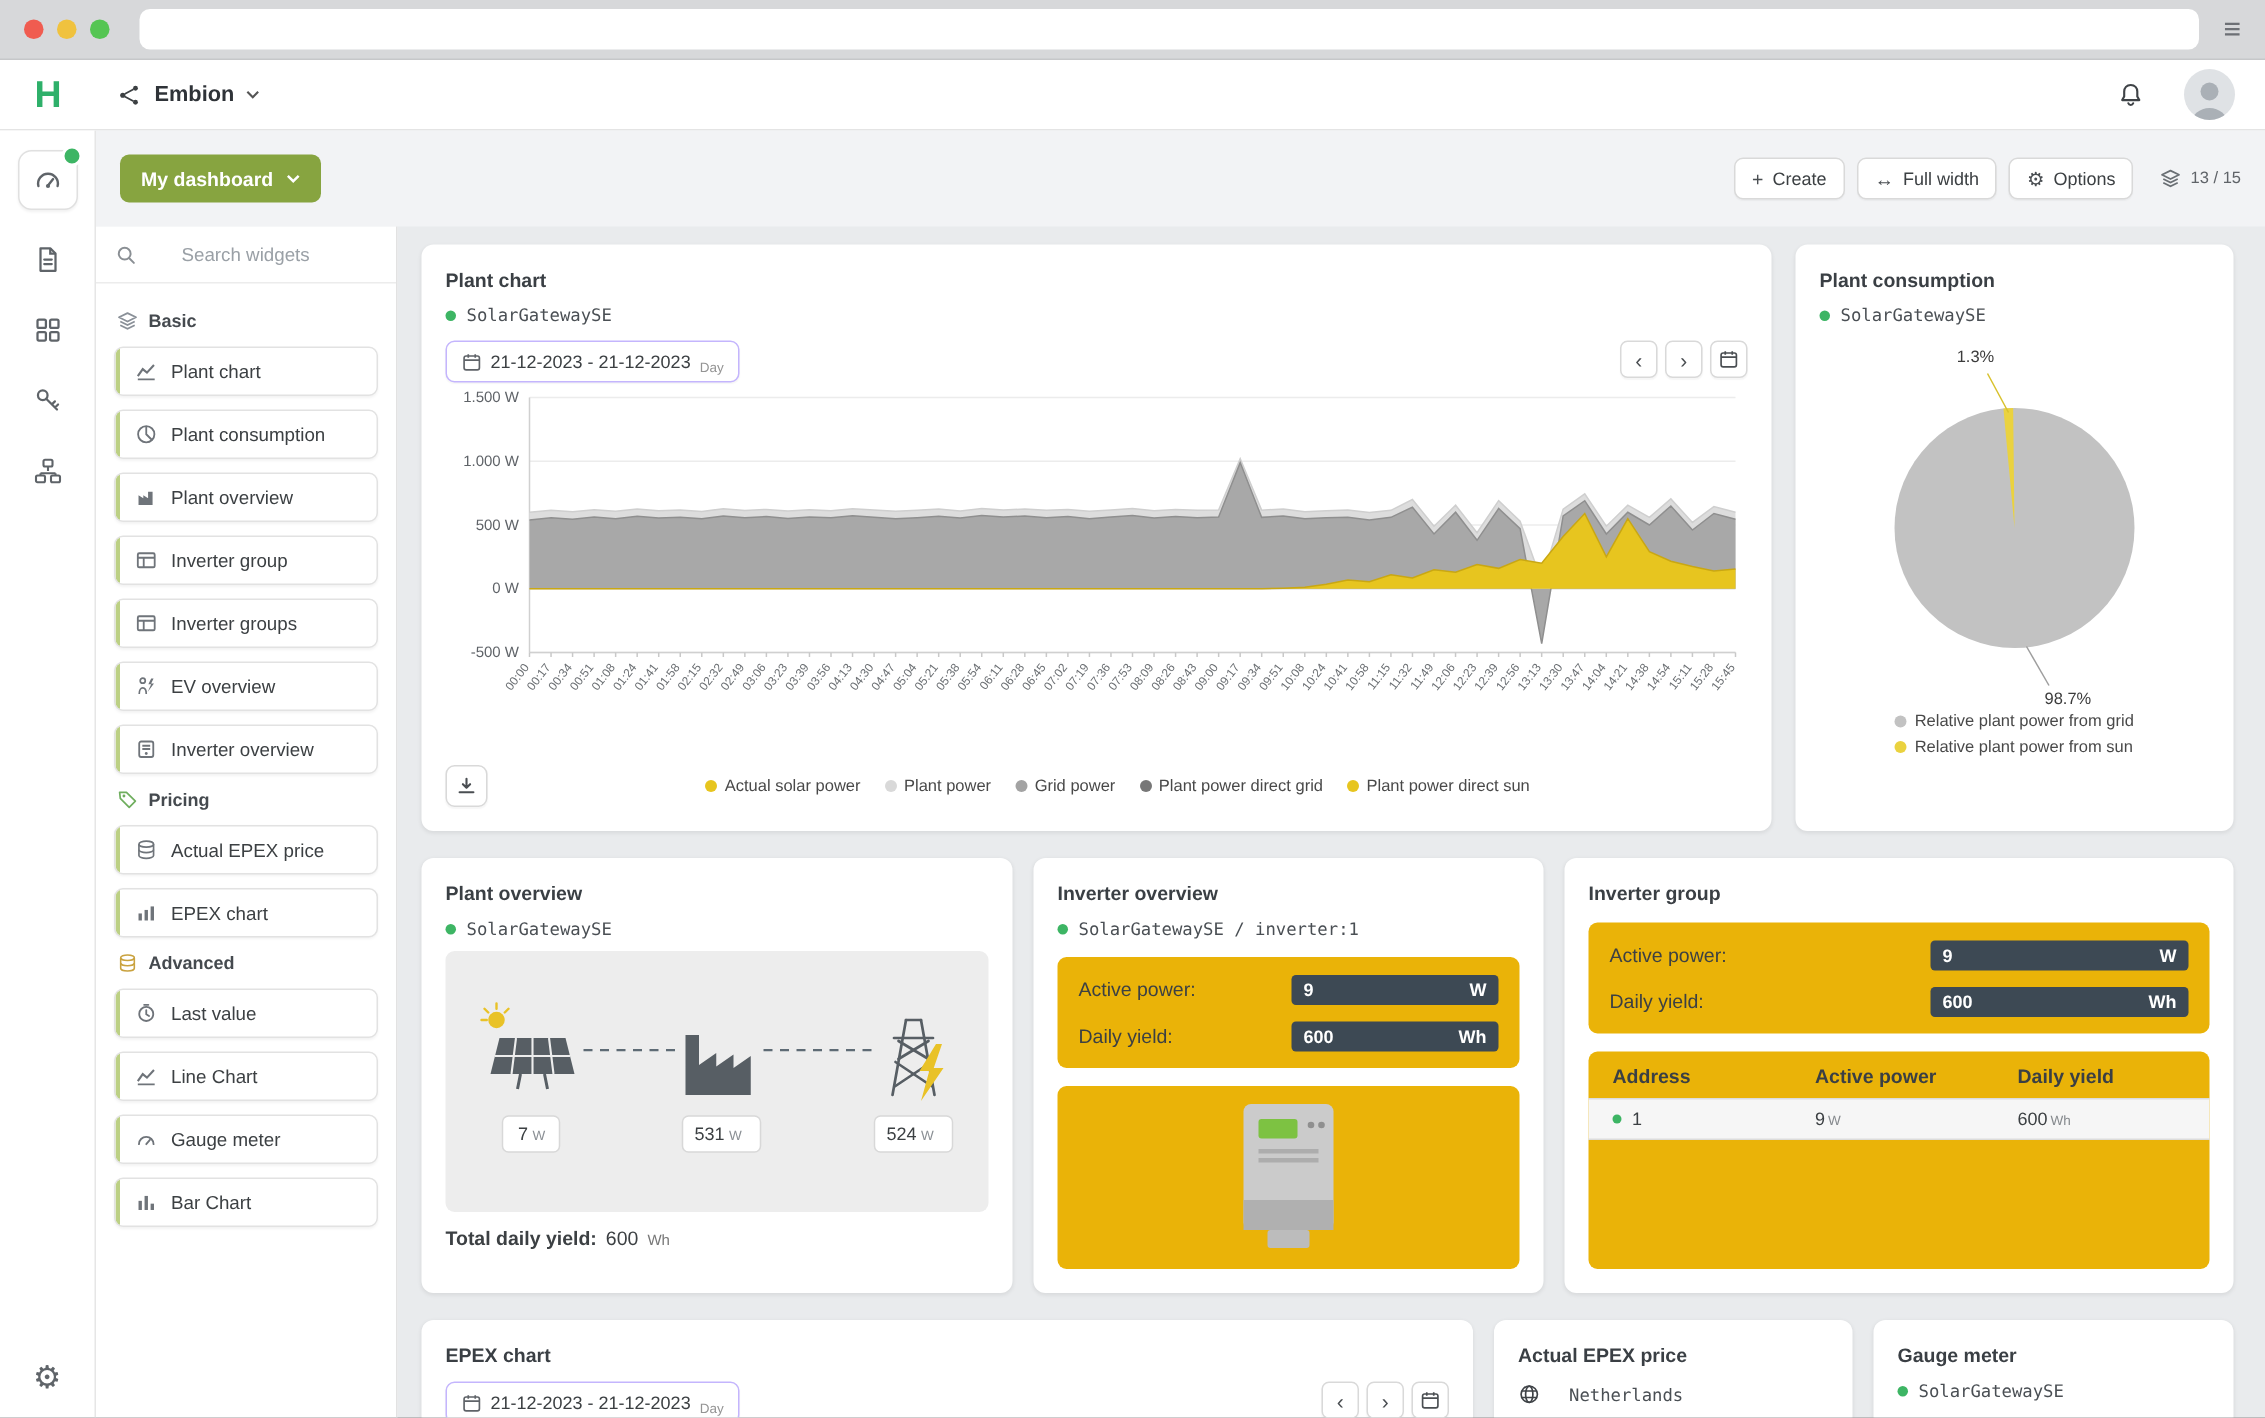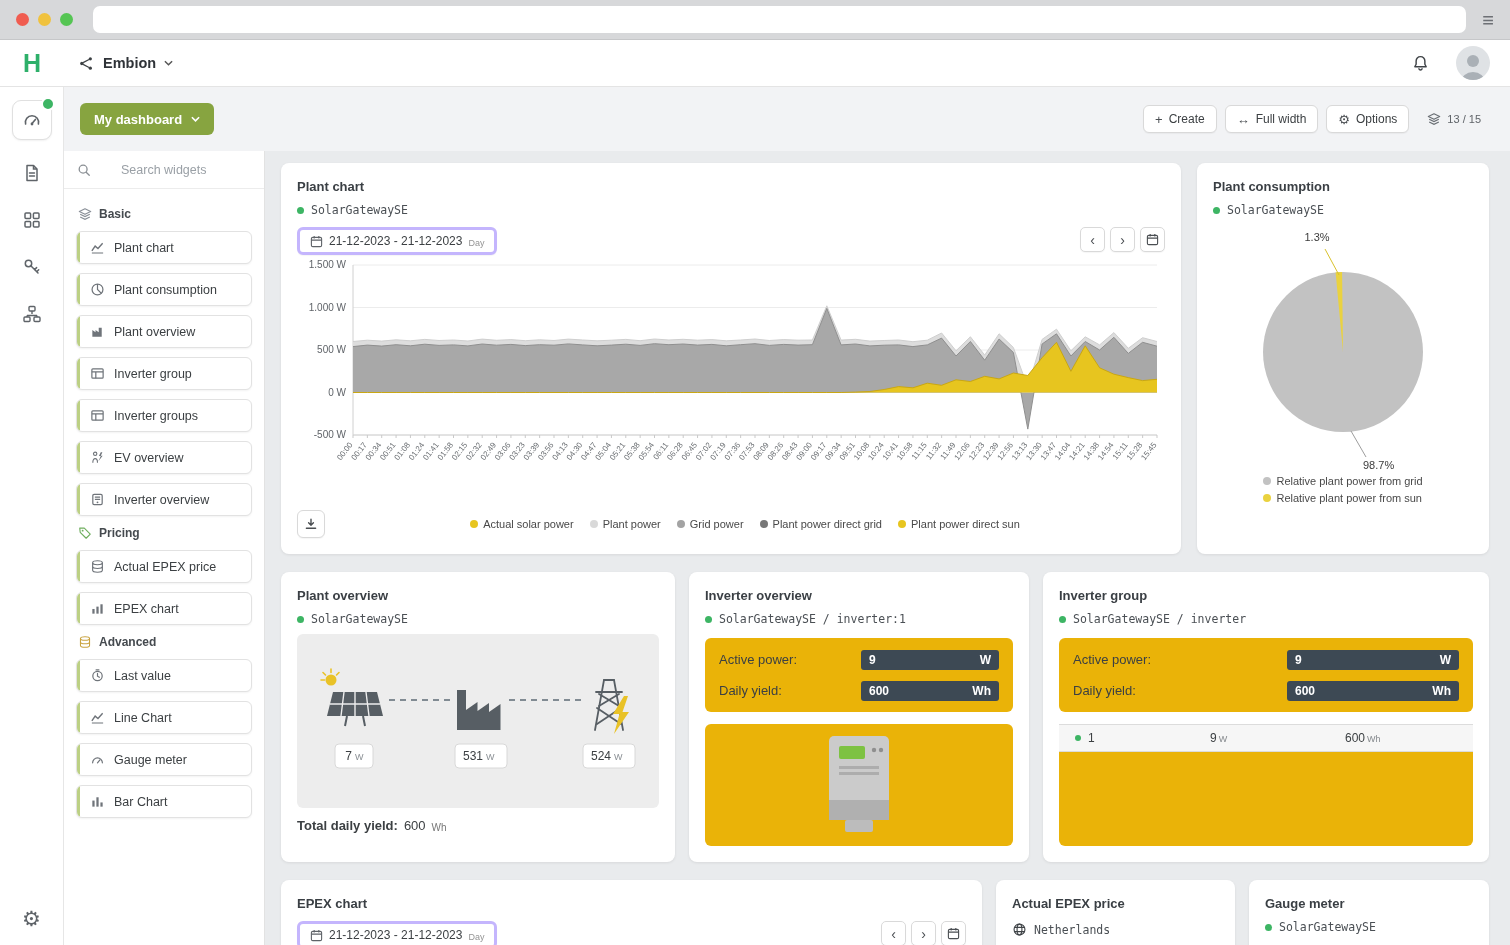--- a/index.html
+++ b/index.html
@@ -29,21 +29,21 @@
   .workspace{display:flex;height:859px;}
   .rail{width:64px;background:#fff;border-right:1px solid #e6e6e6;display:flex;flex-direction:column;align-items:center;padding:13px 0 16px;box-sizing:border-box;flex:none;}
   .rail-active{position:relative;width:38px;height:38px;border:1px solid #e0e0e0;border-radius:9px;display:flex;align-items:center;justify-content:center;box-shadow:0 1px 2px rgba(0,0,0,.06);margin-bottom:16px;background:#fff;cursor:pointer;}
   .rail-dot{position:absolute;top:-4px;right:-4px;width:10px;height:10px;border-radius:50%;background:#3db564;border:2px solid #fff;}
   .rail-btn{width:38px;height:34px;display:flex;align-items:center;justify-content:center;color:#5f6469;margin-bottom:13px;background:none;border:none;cursor:pointer;padding:0;}
   .rail svg.rsvg{width:20px;height:20px;}
   .rail-spacer{flex:1;}
   .rail-gear{font-size:21px;color:#5f6469;background:none;border:none;cursor:pointer;line-height:1;}
 
   .right-col{flex:1;display:flex;flex-direction:column;min-width:0;}
-  .toolbar{height:64px;min-height:64px;display:flex;align-items:center;padding:0 29px 0 16px;background:#f2f3f5;box-sizing:border-box;}
+  .toolbar{height:64px;min-height:64px;display:flex;align-items:center;padding:0 16px 0 16px;background:#f2f3f5;box-sizing:border-box;}
   .dash-btn{display:flex;align-items:center;gap:9px;height:32px;padding:0 14px;background:#87a440;border:none;border-radius:6px;color:#fff;font-size:13px;font-weight:700;cursor:pointer;}
   .dash-btn .chev{color:#fff;}
   .toolbar-right{margin-left:auto;display:flex;align-items:center;gap:8px;}
   .tb-btn{display:flex;align-items:center;gap:6px;height:28px;padding:0 11px;background:#fff;border:1px solid #d9d9d9;border-radius:6px;font-size:12px;color:#3c4043;cursor:pointer;box-shadow:0 1px 1px rgba(0,0,0,.04);}
   .tb-ic{font-size:13px;line-height:1;color:#4a4e52;}
   .counter{display:flex;align-items:center;gap:6px;font-size:11px;color:#5f6368;margin-left:10px;}
   .counter svg{width:14px;height:14px;color:#6a6f74;}
 
   .body-row{flex:1;display:flex;min-height:0;}
 
@@ -66,21 +66,21 @@
   
   .content{flex:1;padding:12px 21px 0 16px;overflow:hidden;box-sizing:border-box;}
   .row{display:flex;margin-bottom:18px;}
   .row1{gap:16px}.row2{gap:14px}.row3{gap:14px}
   .widget{background:#fff;border-radius:8px;box-shadow:0 1px 3px rgba(0,0,0,.08);padding:16px;box-sizing:border-box;display:flex;flex-direction:column;overflow:hidden;flex:none;}
   .w-title{font-size:13px;font-weight:700;color:#3a3f44;}
   .src-row{display:flex;align-items:center;gap:7px;margin-top:9px;}
   .dot{width:7px;height:7px;border-radius:50%;background:#3db564;flex:none;}
   .mono{font-family:"DejaVu Sans Mono",monospace;font-size:11.5px;color:#4a4f54;}
   .chart-head{display:flex;align-items:flex-start;margin-top:10px;}
-  .date-btn{display:flex;align-items:center;gap:6px;height:28px;padding:0 10px;background:#fff;border:3px solid #c4b5fd;border-radius:6px;font-size:12px;color:#3c4043;box-shadow:0 1px 1px rgba(0,0,0,.04);cursor:pointer;}
+  .date-btn{display:flex;align-items:center;gap:6px;height:28px;padding:0 10px;background:#fff;border:1px solid #c4b5fd;border-radius:6px;font-size:12px;color:#3c4043;box-shadow:0 1px 1px rgba(0,0,0,.04);cursor:pointer;}
   .date-btn svg{color:#5f6368;}
   .date-mode{font-size:9px;color:#949494;align-self:flex-end;padding-bottom:4px;}
   .nav-group{margin-left:auto;display:flex;gap:5px;align-items:center;}
   .sq-btn{width:25px;height:25px;background:#fff;border:1px solid #d9d9d9;border-radius:5px;display:flex;align-items:center;justify-content:center;font-size:14px;color:#4a4e52;cursor:pointer;padding:0;box-shadow:0 1px 1px rgba(0,0,0,.04);}
   .sq-btn svg{color:#4a4e52;}
   .dl{width:28px;height:28px;border-radius:6px;}
   .plant-svg{width:868px;height:237px;margin-top:2px;}
   .chart-footer{display:flex;align-items:center;margin-top:auto;}
   .legend{flex:1;display:flex;justify-content:center;gap:16px;}
   .lg-item{display:inline-flex;align-items:center;gap:5px;font-size:11px;color:#494949;cursor:pointer;}
@@ -103,21 +103,21 @@
   .unit-sm{font-size:9px;color:#85898d;margin-left:2px;}
   .total-row{display:flex;align-items:flex-end;gap:6px;margin-top:10px;font-size:13px;color:#3c4043;}
   .total-label{font-weight:700;}
   .total-unit{font-size:10px;color:#777;}
   .ov-svg{margin-top:8px;background:#ededed;border-radius:6px;width:362px;height:174px;}
   .ov-badge{fill:#fff;stroke:#d8d8d8;}
   .ov-val{font-size:12px;fill:#3c4043;}
   .ov-unit{font-size:9px;fill:#8a8f94;}
   .dashline{stroke:#5e6b75;stroke-width:1.5;stroke-dasharray:6 5;}
   .tower-ln{stroke:#575e64;stroke-width:1.8;stroke-linecap:round;}
-  .globe-row{display:flex;align-items:center;gap:7px;margin-top:11px;color:#3f4347;}
+  .globe-row{display:flex;align-items:center;gap:19px;margin-top:11px;color:#3f4347;}
 </style>
 </head>
 <body>
 
 <div class="screen">
 
   <div class="browser-bar">
     <div class="traffic">
       <span class="tl tl-r"></span>
       <span class="tl tl-y"></span>
@@ -695,41 +695,42 @@
                   <rect x="24" y="30" width="40" height="3" fill="#adadad"></rect>
                   <rect x="24" y="36" width="40" height="3" fill="#adadad"></rect>
                   <rect x="14" y="64" width="60" height="20" fill="#b0b0b0"></rect>
                   <rect x="30" y="84" width="28" height="12" rx="2" fill="#bcbcbc"></rect>
                 </svg>
               </div>
             </section>
 
             <section class="widget" style="width:446px;height:290px">
               <div class="w-title">Inverter group</div>
-              <div class="src-row">
-                <span class="dot"></span>
-                <span class="mono">SolarGatewaySE / inverter</span>
-              </div>
               <div class="panel stats">
                 <div class="stat-row">
                   <span class="stat-label">Active power:</span>
                   <span class="badge badge-lg">
                       <span>9</span>
                       <span>W</span>
                     </span>
                 </div>
                 <div class="stat-row">
                   <span class="stat-label">Daily yield:</span>
                   <span class="badge badge-lg">
                       <span>600</span>
                       <span>Wh</span>
                     </span>
                 </div>
               </div>
               <div class="panel table-panel">
+                <div class="tbl-head">
+                  <span>Address</span>
+                  <span>Active power</span>
+                  <span>Daily yield</span>
+                </div>
                 <div class="tbl-row">
                   <span class="addr">
                       <span class="dot-sm"></span>
                       <span>1</span>
                     </span>
                   <span><span>9</span><span class="unit-sm">W</span></span>
                   <span><span>600</span><span class="unit-sm">Wh</span></span>
                 </div>
               </div>
             </section>

